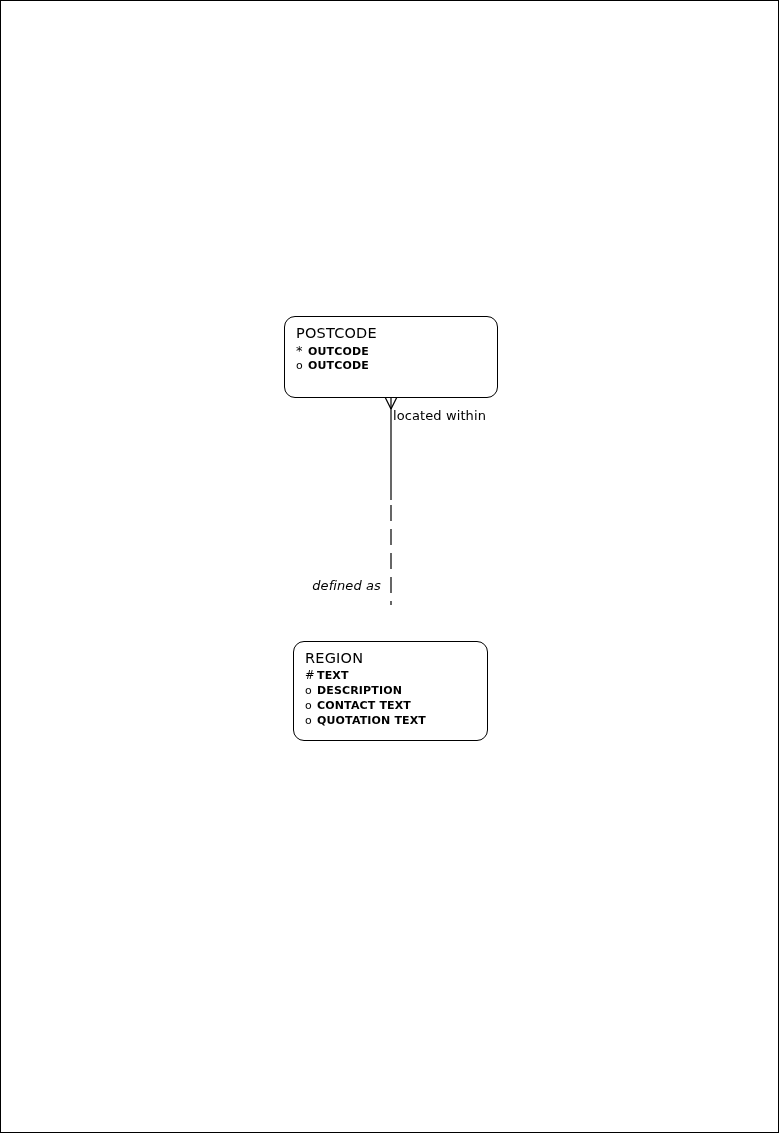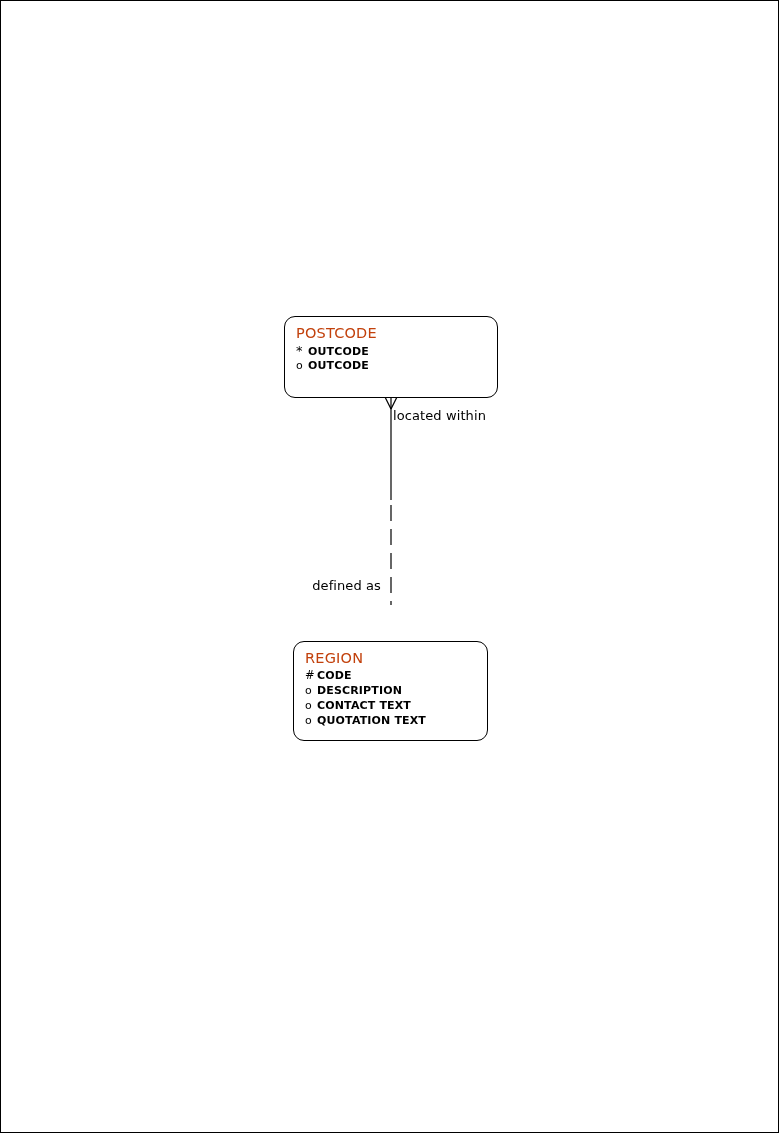--- a/index.html
+++ b/index.html
@@ -46,21 +46,21 @@
     width: 195px;
     height: 100px;
   }
   .entity-title {
     position: absolute;
     left: 11px;
     top: 8px;
     font-size: 14.5px;
     line-height: 16px;
     letter-spacing: 0.2px;
-    color: #c2410c;
+    color: #000000;
     white-space: nowrap;
   }
   .attr-list {
     position: absolute;
     left: 11px;
     top: 26px;
     margin: 0;
     padding: 0;
     list-style: none;
   }
@@ -102,20 +102,21 @@
   #label-located-within {
     left: 392px;
     top: 407px;
     text-align: right;
   }
   #label-defined-as {
     left: 200px;
     top: 577px;
     width: 180px;
     text-align: right;
+    font-style: italic;
   }
 </style>
 </head>
 <body>
 
 <div id="page">
 
   <svg id="diagram-svg" viewBox="0 0 779 1133" xmlns="http://www.w3.org/2000/svg">
 
     <line x1="390" y1="397" x2="390" y2="499" stroke="#000000" stroke-width="1.2"></line>
@@ -141,21 +142,21 @@
         <span class="attr-name">OUTCODE</span>
       </li>
     </ul>
   </div>
 
   <div class="entity-box" id="entity-region">
     <div class="entity-title">REGION</div>
     <ul class="attr-list">
       <li class="attr-row">
         <span class="attr-marker marker-key">#</span>
-        <span class="attr-name">CODE</span>
+        <span class="attr-name">TEXT</span>
       </li>
       <li class="attr-row">
         <span class="attr-marker">o</span>
         <span class="attr-name">DESCRIPTION</span>
       </li>
       <li class="attr-row">
         <span class="attr-marker">o</span>
         <span class="attr-name">CONTACT TEXT</span>
       </li>
       <li class="attr-row">

